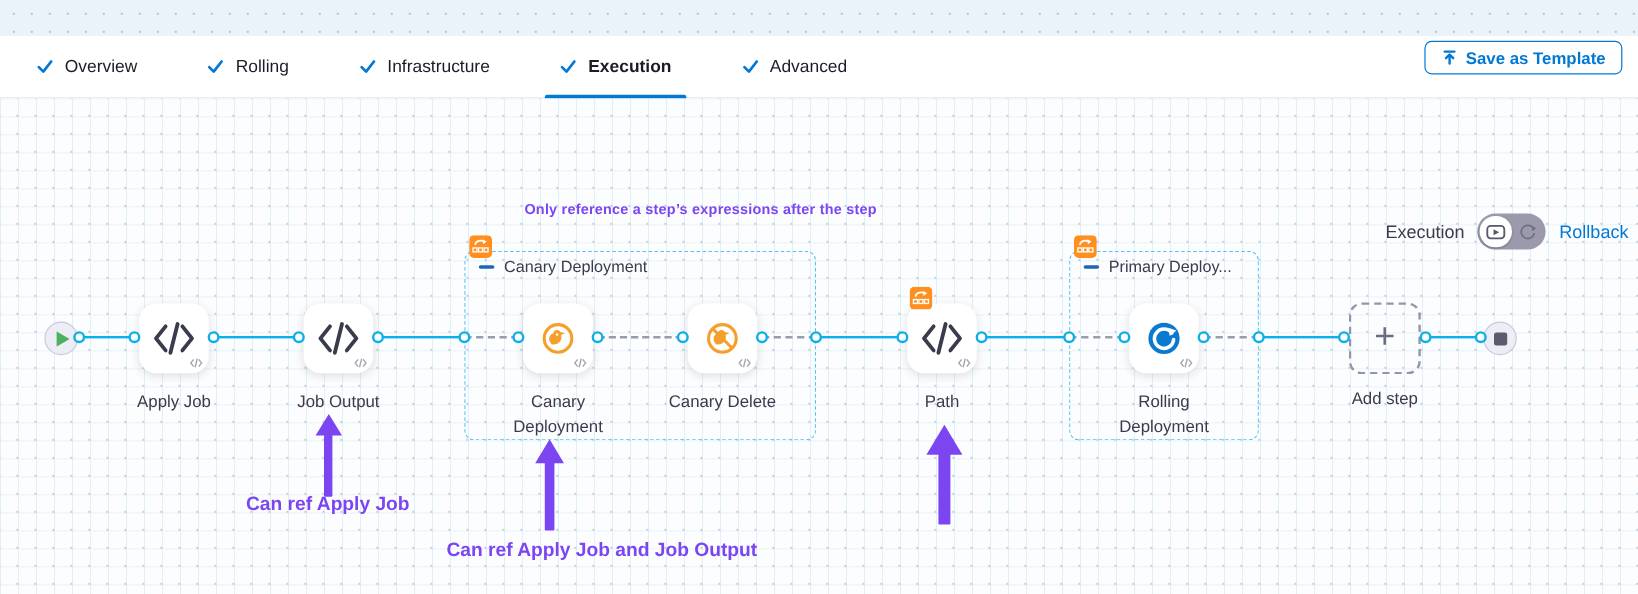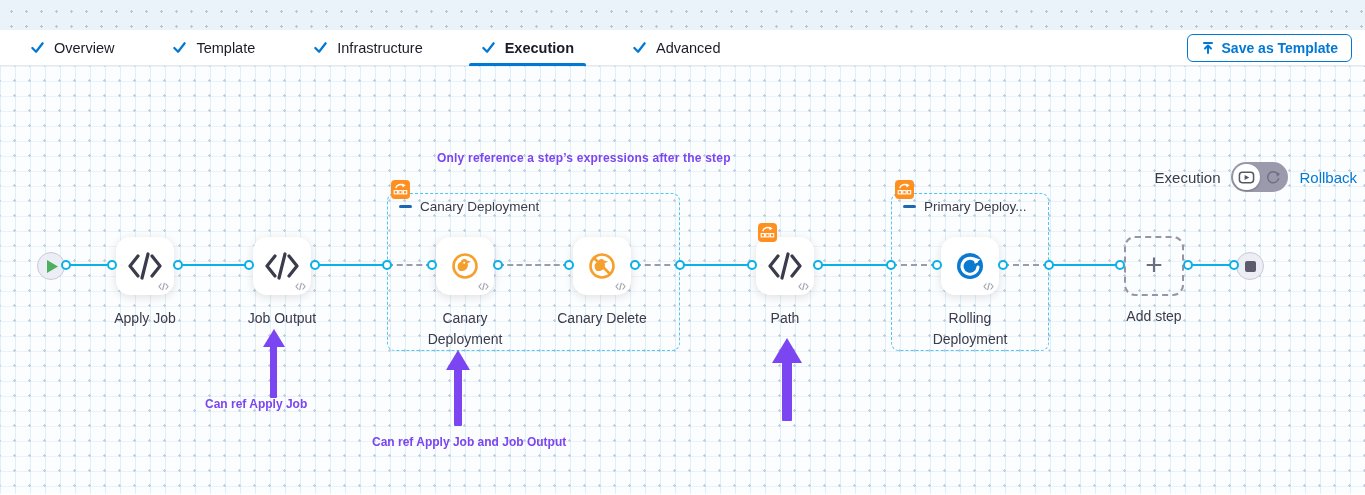--- a/index.html
+++ b/index.html
@@ -5,21 +5,21 @@
   * { box-sizing: border-box; margin: 0; padding: 0; }
   html,body { width:1365px; height:495px; overflow:hidden;
     font-family:"Liberation Sans", sans-serif; background:#fff; }
 
   
   .stage-strip { height:30px; background-color:#e9f3f9;
     background-image: radial-gradient(circle, #b9c4cf 1px, transparent 1.3px);
     background-size:15px 15px; background-position:4px 4px; }
 
   
-  .tabbar { height:36px; background:#fff; border-bottom:1px solid #e7e7ee;
+  .tabbar { height:52px; background:#fff; border-bottom:1px solid #e7e7ee;
     display:flex; align-items:center; padding-left:18px; position:relative; }
   .tab { display:flex; align-items:center; gap:9px; height:100%;
     padding:0 12px; margin-right:34px; font-size:14.5px; color:#1c1c28;
     cursor:pointer; position:relative; }
   .tab.active { font-weight:700; }
   .tab.active::after { content:""; position:absolute; left:0; right:0; bottom:-1px;
     height:3px; background:#0278d5; border-radius:2px 2px 0 0; }
   .check-icon { display:inline-flex; }
   .save-template-btn { position:absolute; right:13px; top:4px;
     display:flex; align-items:center; gap:7px;
@@ -80,21 +80,21 @@
   .strategy-badge { width:19px; height:19px; line-height:0; }
 
   .add-step-box { left:1124px; top:170px; width:60px; height:60px;
     border:2px dashed #9596a5; border-radius:11px; display:flex; align-items:center;
     justify-content:center; color:#6b6c7e; cursor:pointer; }
   .plus-glyph { font-size:30px; font-weight:300; line-height:1; margin-top:-3px; }
 
   
   .arrow-shaft { background:#7b45f2; border-radius:1px; }
   .arrow-head { width:0; height:0; }
-  .purple-note { color:#7b45f2; font-size:12px; font-weight:700; line-height:19px; }
+  .purple-note { color:#7b45f2; font-size:16px; font-weight:700; line-height:19px; }
 </style>
 </head>
 <body>
 
 <div class="stage-strip"></div>
 
 <div class="tabbar">
   <div class="tab">
     <span class="check-icon">
       <svg width="15" height="15" viewBox="0 0 16 16">
@@ -102,21 +102,21 @@
         </svg>
     </span>
     <span>Overview</span>
   </div>
   <div class="tab">
     <span class="check-icon">
       <svg width="15" height="15" viewBox="0 0 16 16">
           <polyline points="2.5,8.5 6.5,12.5 13.5,3.5" stroke="#0278d5" stroke-width="2.4" fill="none" stroke-linecap="round" stroke-linejoin="round"></polyline>
         </svg>
     </span>
-    <span>Template</span>
+    <span>Rolling</span>
   </div>
   <div class="tab">
     <span class="check-icon">
       <svg width="15" height="15" viewBox="0 0 16 16">
           <polyline points="2.5,8.5 6.5,12.5 13.5,3.5" stroke="#0278d5" stroke-width="2.4" fill="none" stroke-linecap="round" stroke-linejoin="round"></polyline>
         </svg>
     </span>
     <span>Infrastructure</span>
   </div>
   <div class="tab active">

